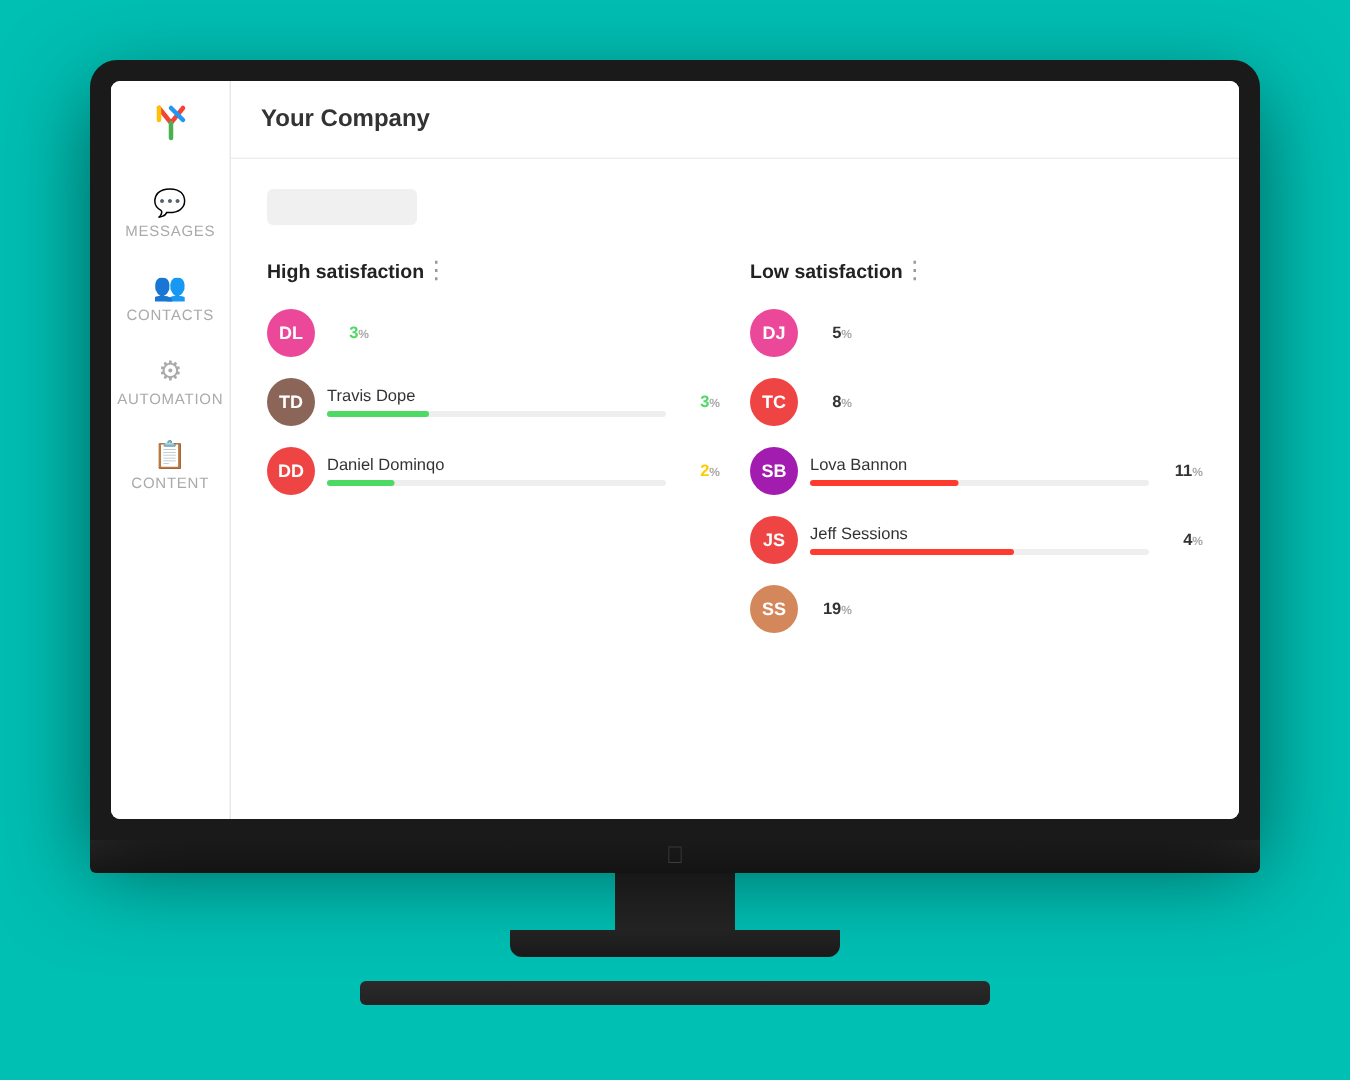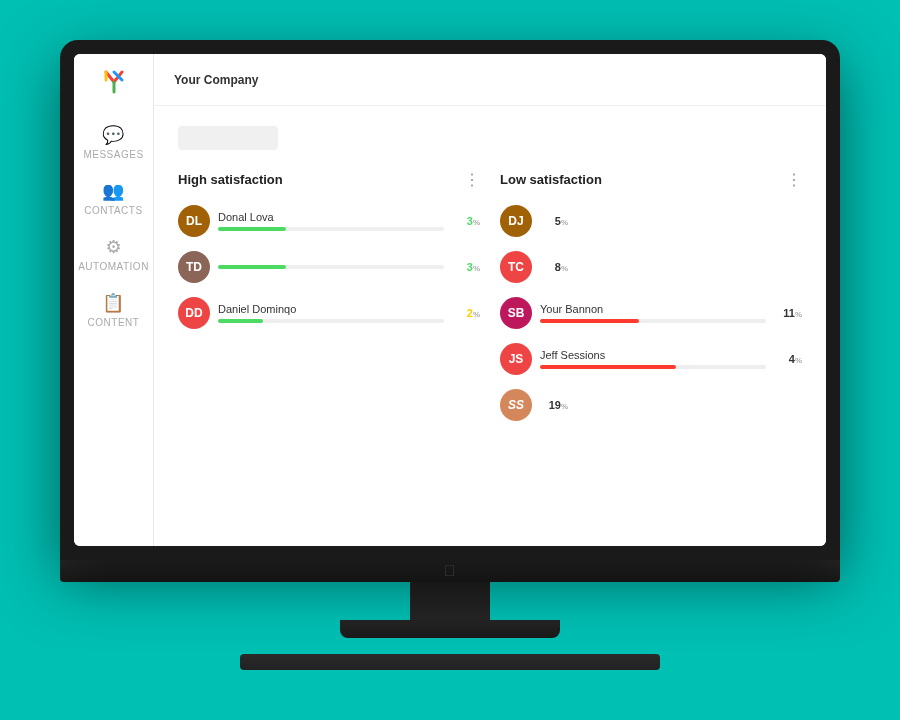--- a/index.html
+++ b/index.html
@@ -128,21 +128,21 @@
 
     .header {
       height: 52px;
       border-bottom: 1px solid #eee;
       display: flex;
       align-items: center;
       padding: 0 20px;
     }
 
     .header-title {
-      font-size: 12px;
+      font-size: 16px;
       font-weight: 600;
       color: #333;
     }
 
     .dashboard-area {
       padding: 20px 24px;
     }
 
     .search-bar {
       width: 100px;
@@ -158,21 +158,21 @@
     }
 
     .panel {
       flex: 1;
       background: #fff;
     }
 
     .panel-header {
       display: flex;
       align-items: center;
-      justify-content: space-between;
+      justify-content: flex-start;
       margin-bottom: 16px;
     }
 
     .panel-title {
       font-size: 13px;
       font-weight: 700;
       color: #222;
     }
 
     .panel-menu {
@@ -242,25 +242,25 @@
     .percent-green { color: #4CD964; }
     .percent-yellow { color: #FFCC00; }
     .percent-red { color: #333; }
 
     .percent-suffix {
       font-size: 8px;
       color: #aaa;
     }
 
     
-    .av-blue { background: #a16207; }
+    .av-blue { background: #ec4899; }
     .av-brown { background: #8B6558; }
     .av-gray { background: #ef4444; }
-    .av-dark { background: #be185d; }
-    .av-orange { background: #D4875A; font-style: italic; }
+    .av-dark { background: #a21caf; }
+    .av-orange { background: #D4875A; }
 
     
     .logo-y { display: flex; align-items: center; justify-content: center; }
   </style>
 </head>
 <body>
 
 <div class="monitor-wrapper">
   <div class="monitor-body">
     <div class="monitor-screen">
@@ -307,34 +307,29 @@
           <div class="panels-row">
 
             <div class="panel">
               <div class="panel-header">
                 <span class="panel-title">High satisfaction</span>
                 <span class="panel-menu">⋮</span>
               </div>
 
               <div class="person-row">
                 <div class="avatar av-blue">DL</div>
-                <div class="person-info">
-                  <div class="person-name">Donal Lova</div>
-                  <div class="bar-track">
-                    <div class="bar-fill-green" style="width: 30%"></div>
-                  </div>
-                </div>
                 <span class="percent-label percent-green">
                   <span>3</span><span class="percent-suffix">%</span>
                 </span>
               </div>
 
               <div class="person-row">
                 <div class="avatar av-brown">TD</div>
                 <div class="person-info">
+                  <div class="person-name">Travis Dope</div>
                   <div class="bar-track">
                     <div class="bar-fill-green" style="width: 30%"></div>
                   </div>
                 </div>
                 <span class="percent-label percent-green">
                   <span>3</span><span class="percent-suffix">%</span>
                 </span>
               </div>
 
               <div class="person-row">
@@ -367,21 +362,21 @@
               <div class="person-row">
                 <div class="avatar av-gray">TC</div>
                 <span class="percent-label percent-red">
                   <span>8</span><span class="percent-suffix">%</span>
                 </span>
               </div>
 
               <div class="person-row">
                 <div class="avatar av-dark">SB</div>
                 <div class="person-info">
-                  <div class="person-name">Your Bannon</div>
+                  <div class="person-name">Lova Bannon</div>
                   <div class="bar-track">
                     <div class="bar-fill-red" style="width: 44%"></div>
                   </div>
                 </div>
                 <span class="percent-label percent-red">
                   <span>11</span><span class="percent-suffix">%</span>
                 </span>
               </div>
 
               <div class="person-row">

